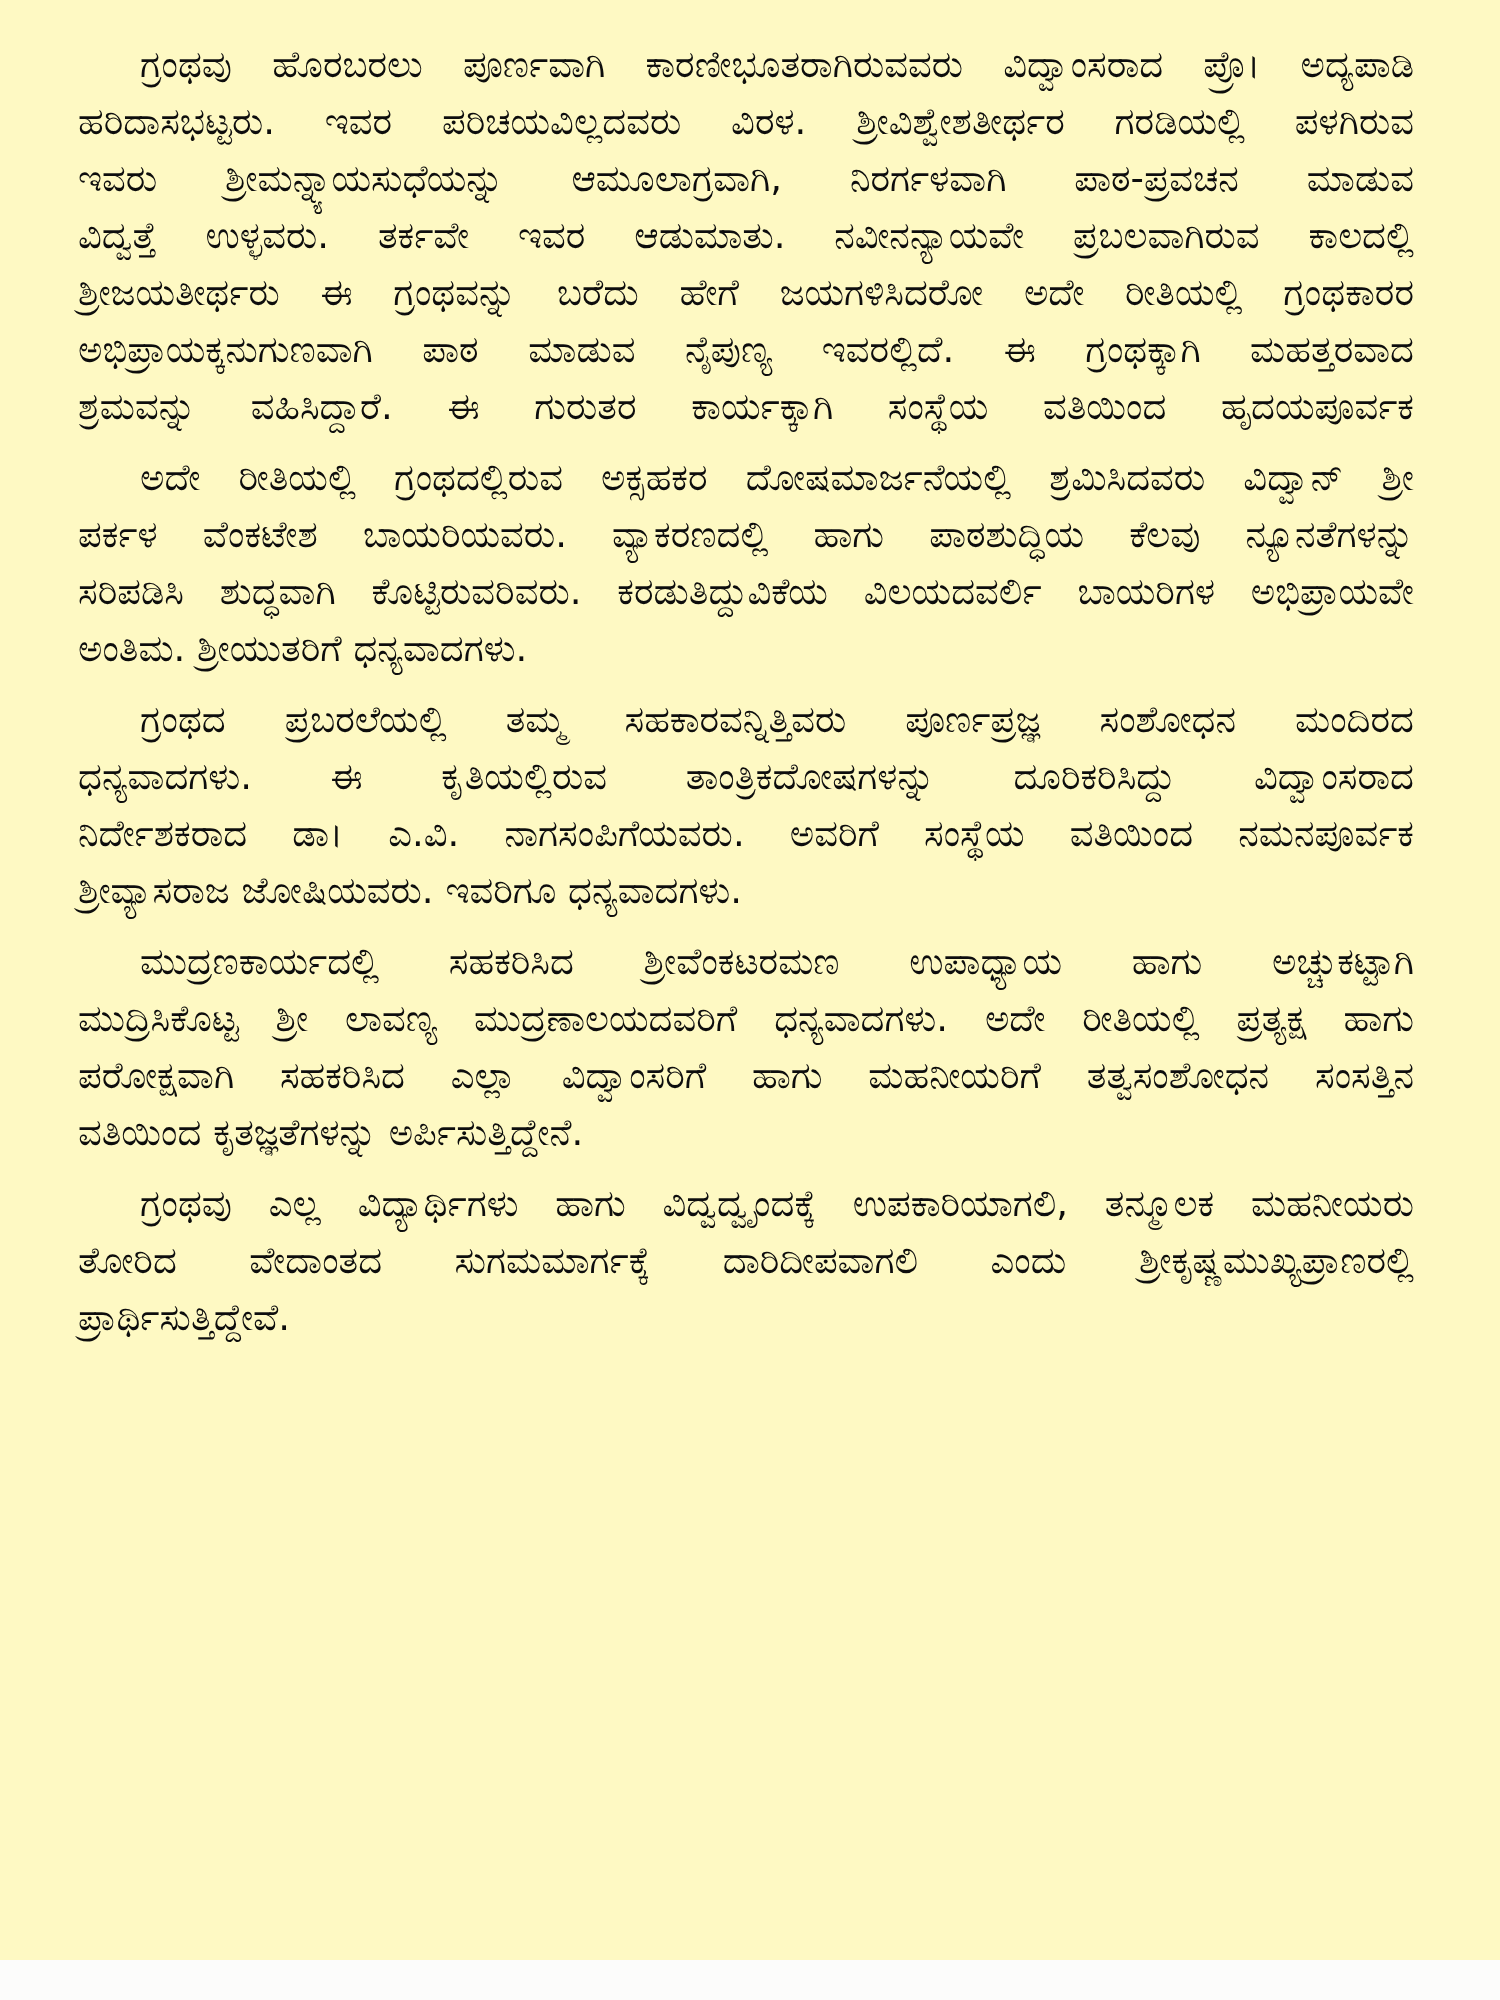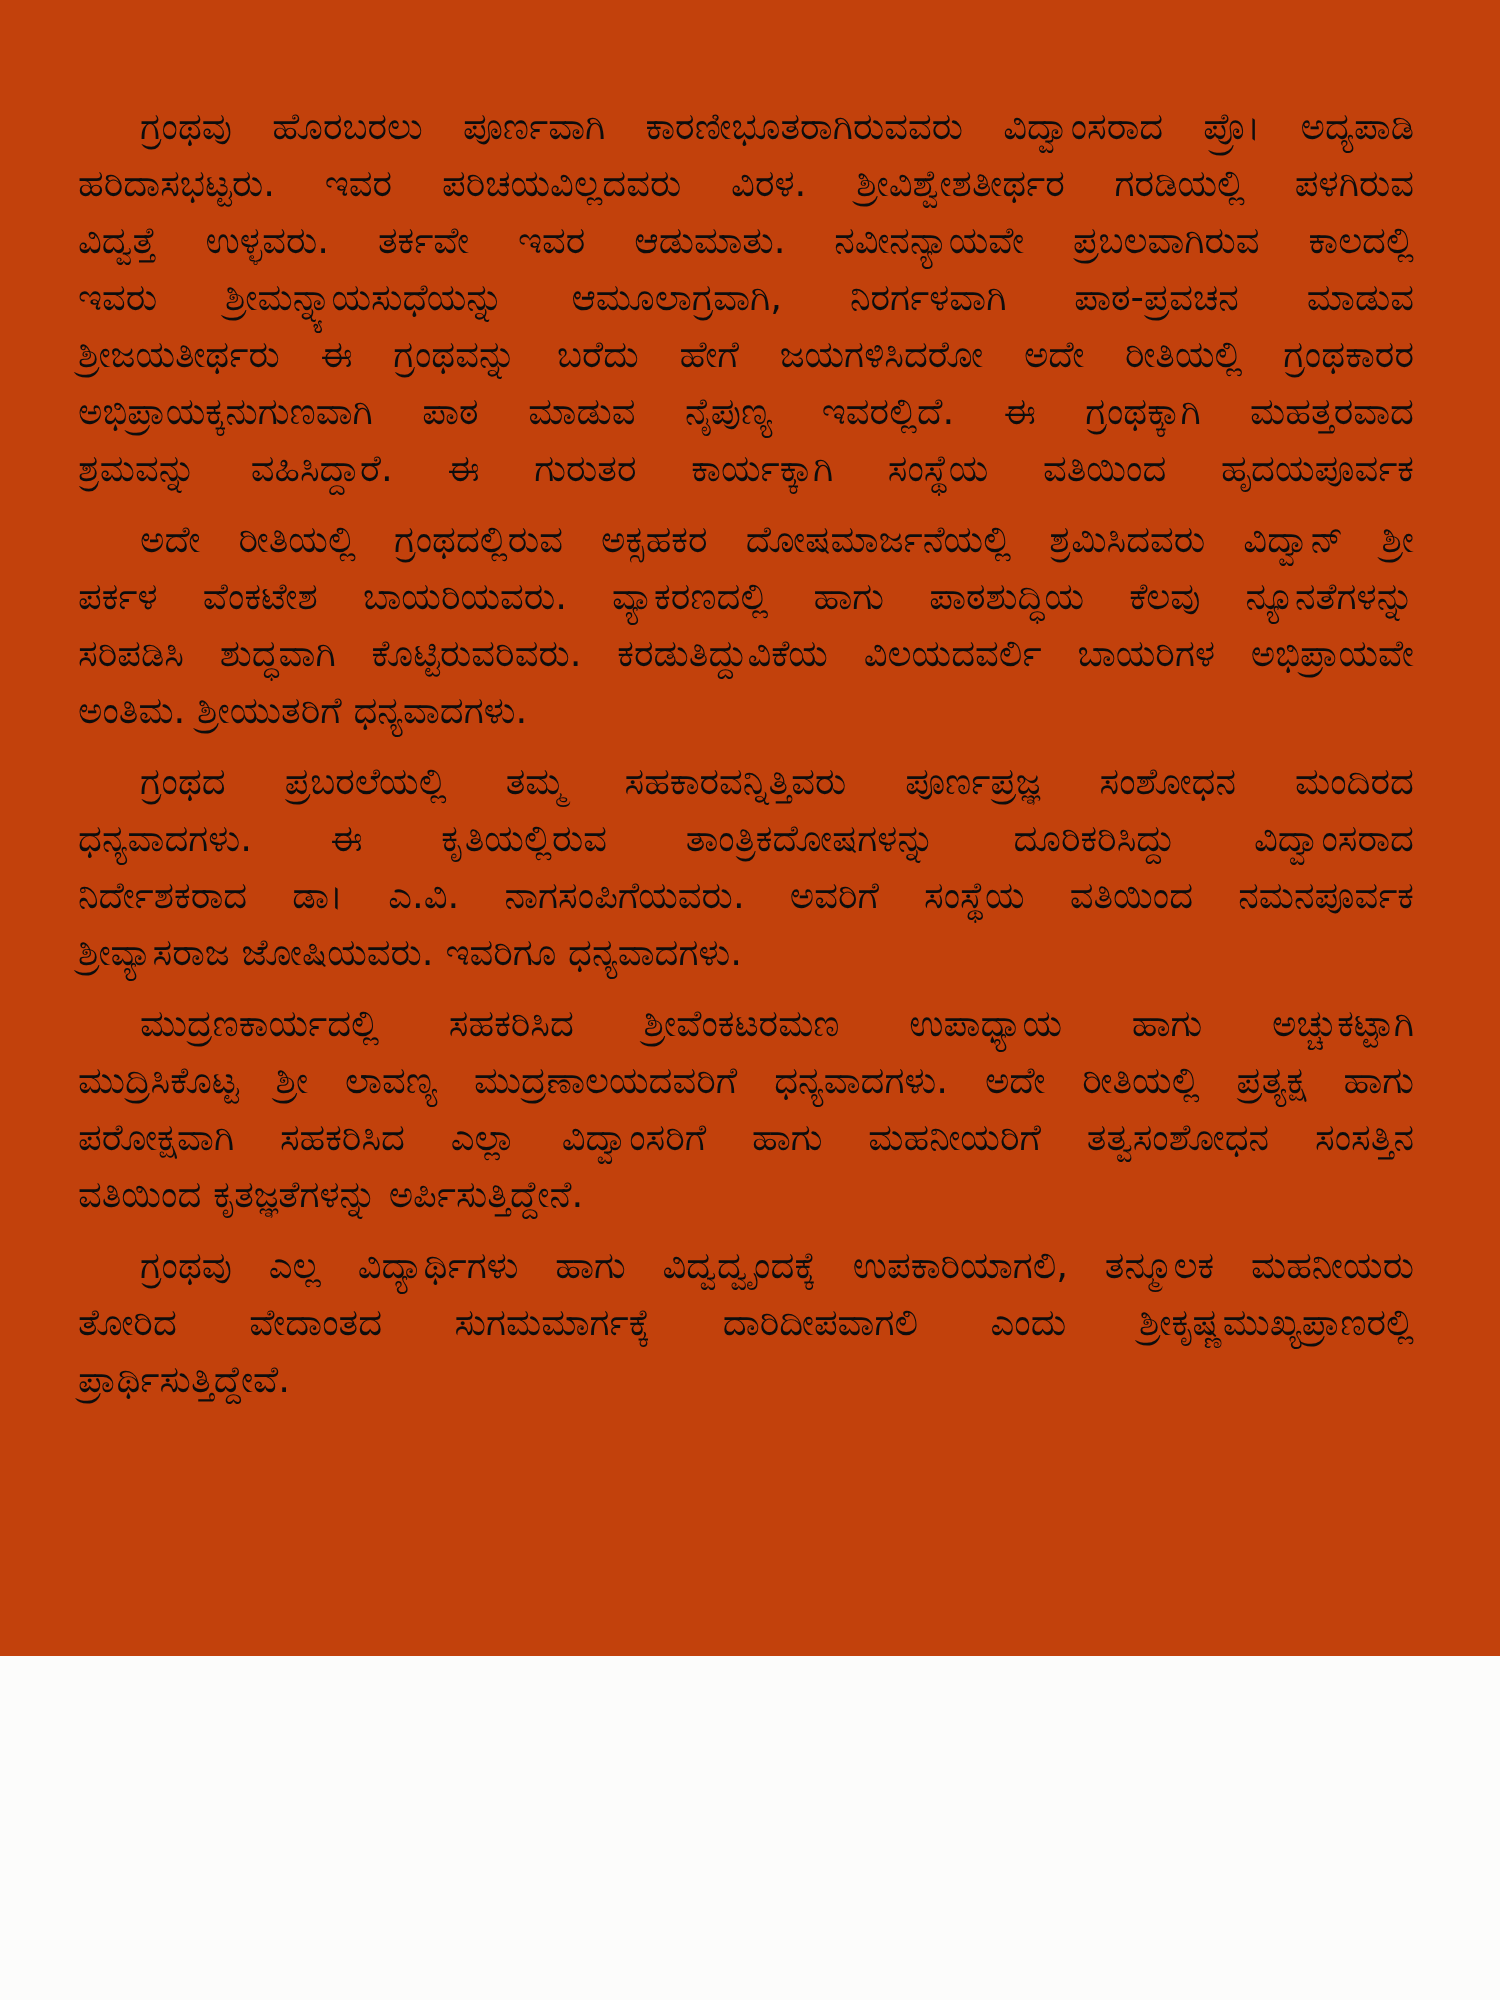--- a/index.html
+++ b/index.html
@@ -9,23 +9,23 @@
   body {
     width: 1500px;
     height: 2000px;
     background: #fcfcfb;
     position: relative;
     overflow: hidden;
   }
   .page {
     box-sizing: border-box;
     width: 1500px;
-    height: 1656px;
-    padding: 98px 86px 0 78px;
-    background: #c2410c;
+    height: 1960px;
+    padding: 36px 86px 0 78px;
+    background: #fef9c3;
     font-family: "DejaVu Sans", "Liberation Sans", sans-serif;
     color: #0d0d0d;
   }
   .para {
     margin: 0 0 14px 0;
     padding: 0;
   }
   .line {
     font-size: 37px;
     line-height: 57px;
@@ -44,22 +44,22 @@
   }
 </style>
 </head>
 <body>
 
 <div class="page">
   <div>
       <div class="para">
         <div class="line first-line">ಗ್ರಂಥವು ಹೊರಬರಲು ಪೂರ್ಣವಾಗಿ ಕಾರಣೀಭೂತರಾಗಿರುವವರು ವಿದ್ವಾಂಸರಾದ ಪ್ರೊ। ಅದ್ಯಪಾಡಿ</div>
         <div class="line">ಹರಿದಾಸಭಟ್ಟರು. ಇವರ ಪರಿಚಯವಿಲ್ಲದವರು ವಿರಳ. ಶ್ರೀವಿಶ್ವೇಶತೀರ್ಥರ ಗರಡಿಯಲ್ಲಿ ಪಳಗಿರುವ</div>
+        <div class="line">ಇವರು ಶ್ರೀಮನ್ನ್ಯಾಯಸುಧೆಯನ್ನು ಆಮೂಲಾಗ್ರವಾಗಿ, ನಿರರ್ಗಳವಾಗಿ ಪಾಠ-ಪ್ರವಚನ ಮಾಡುವ</div>
         <div class="line">ವಿದ್ವತ್ತೆ ಉಳ್ಳವರು. ತರ್ಕವೇ ಇವರ ಆಡುಮಾತು. ನವೀನನ್ಯಾಯವೇ ಪ್ರಬಲವಾಗಿರುವ ಕಾಲದಲ್ಲಿ</div>
-        <div class="line">ಇವರು ಶ್ರೀಮನ್ನ್ಯಾಯಸುಧೆಯನ್ನು ಆಮೂಲಾಗ್ರವಾಗಿ, ನಿರರ್ಗಳವಾಗಿ ಪಾಠ-ಪ್ರವಚನ ಮಾಡುವ</div>
         <div class="line">ಶ್ರೀಜಯತೀರ್ಥರು ಈ ಗ್ರಂಥವನ್ನು ಬರೆದು ಹೇಗೆ ಜಯಗಳಿಸಿದರೋ ಅದೇ ರೀತಿಯಲ್ಲಿ ಗ್ರಂಥಕಾರರ</div>
         <div class="line">ಅಭಿಪ್ರಾಯಕ್ಕನುಗುಣವಾಗಿ ಪಾಠ ಮಾಡುವ ನೈಪುಣ್ಯ ಇವರಲ್ಲಿದೆ. ಈ ಗ್ರಂಥಕ್ಕಾಗಿ ಮಹತ್ತರವಾದ</div>
         <div class="line">ಶ್ರಮವನ್ನು ವಹಿಸಿದ್ದಾರೆ. ಈ ಗುರುತರ ಕಾರ್ಯಕ್ಕಾಗಿ ಸಂಸ್ಥೆಯ ವತಿಯಿಂದ ಹೃದಯಪೂರ್ವಕ</div>
       </div>
       <div class="para">
         <div class="line first-line">ಅದೇ ರೀತಿಯಲ್ಲಿ ಗ್ರಂಥದಲ್ಲಿರುವ ಅಕ್ಸಹಕರ ದೋಷಮಾರ್ಜನೆಯಲ್ಲಿ ಶ್ರಮಿಸಿದವರು ವಿದ್ವಾನ್ ಶ್ರೀ</div>
         <div class="line">ಪರ್ಕಳ ವೆಂಕಟೇಶ ಬಾಯರಿಯವರು. ವ್ಯಾಕರಣದಲ್ಲಿ ಹಾಗು ಪಾಠಶುದ್ಧಿಯ ಕೆಲವು ನ್ಯೂನತೆಗಳನ್ನು</div>
         <div class="line">ಸರಿಪಡಿಸಿ ಶುದ್ಧವಾಗಿ ಕೊಟ್ಟಿರುವರಿವರು. ಕರಡುತಿದ್ದುವಿಕೆಯ ವಿಲಯದವರ್ಲಿ ಬಾಯರಿಗಳ ಅಭಿಪ್ರಾಯವೇ</div>
         <div class="line last-line">ಅಂತಿಮ. ಶ್ರೀಯುತರಿಗೆ ಧನ್ಯವಾದಗಳು.</div>
       </div>

